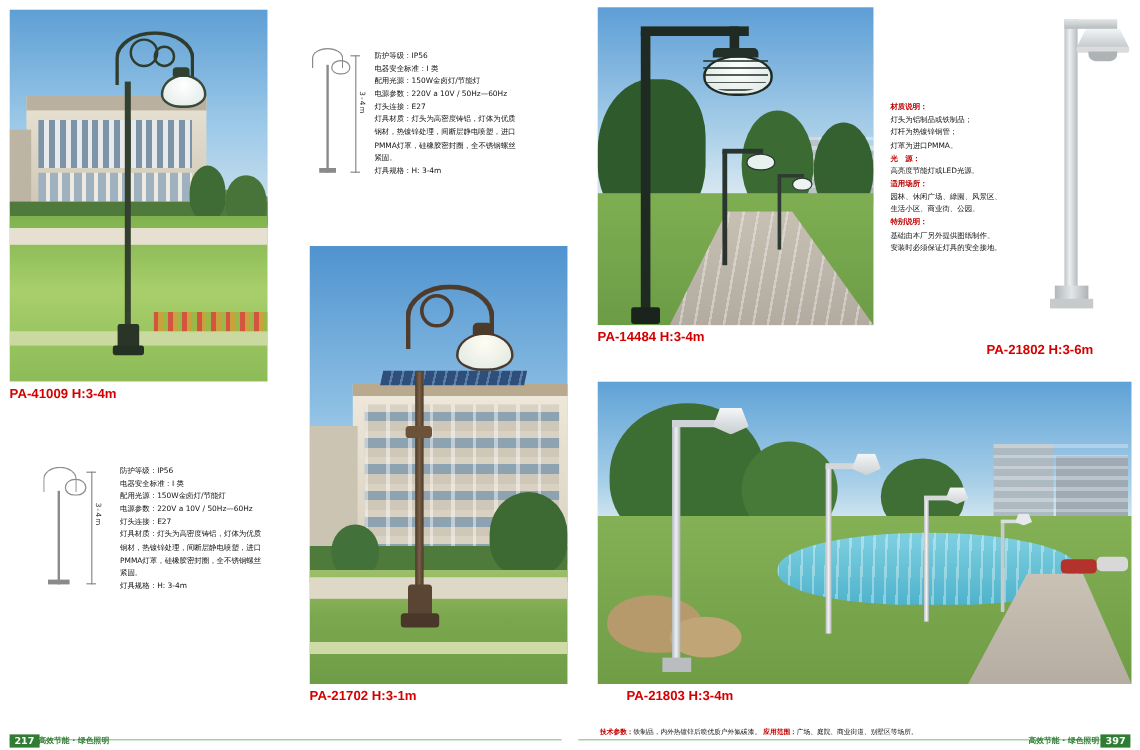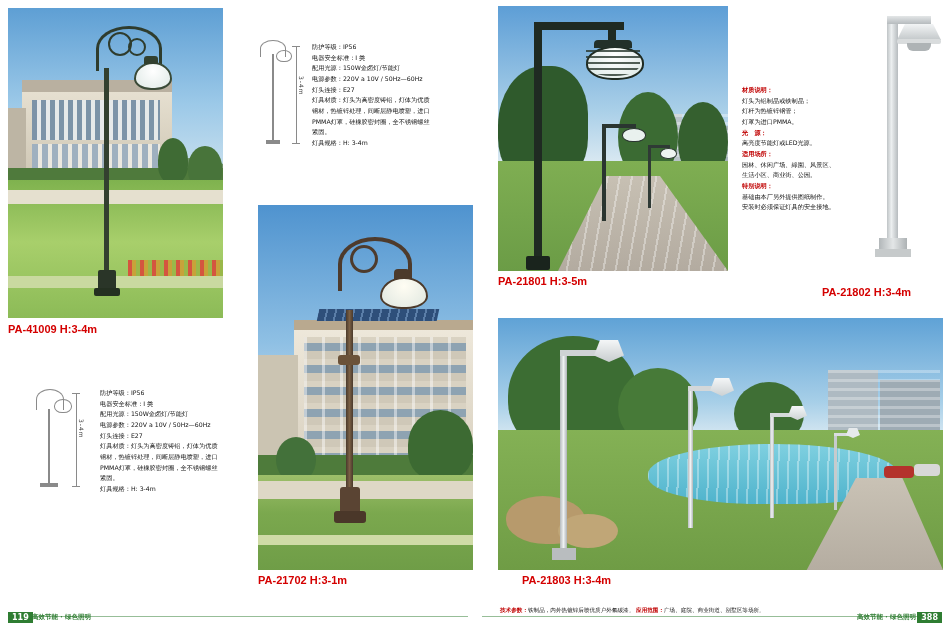--- a/index.html
+++ b/index.html
@@ -200,21 +200,21 @@
     <div class="abs" style="left:88px;top:44px;width:54px;height:26px;background:repeating-linear-gradient(180deg,rgba(40,55,45,.8) 0 1.5px,rgba(0,0,0,0) 1.5px 6px);border-radius:0 0 45% 45%;"></div>
     <div class="abs" style="left:96px;top:34px;width:38px;height:8px;background:#23302a;border-radius:4px 4px 0 0;"></div>
 
     <div class="pole" style="left:104px;top:120px;width:4px;height:95px;background:#2a3530;"></div>
     <div class="abs" style="left:104px;top:118px;width:34px;height:4px;background:#2a3530;"></div>
     <div class="abs" style="left:124px;top:122px;width:22px;height:12px;border-radius:50% 50% 45% 45%;background:#e9f1ee;border:1.5px solid #2a3530;"></div>
     <div class="pole" style="left:150px;top:140px;width:3px;height:62px;background:#2f3a35;"></div>
     <div class="abs" style="left:150px;top:139px;width:22px;height:3px;background:#2f3a35;"></div>
     <div class="abs" style="left:162px;top:142px;width:15px;height:9px;border-radius:50% 50% 45% 45%;background:#eef4f1;border:1px solid #2f3a35;"></div>
   </div>
-  <div class="abs code" style="left:498px;top:275px;">PA-21801 H:3-5m</div>
+  <div class="abs code" style="left:498px;top:275px;">PA-14484 H:3-4m</div>
 
   <div class="abs spec" style="left:742px;top:85px;width:142px;">
     <div class="red">材质说明：</div>
     <div>灯头为铝制品或铁制品；</div>
     <div>灯杆为热镀锌钢管；</div>
     <div>灯罩为进口PMMA。</div>
     <div class="red">光　源：</div>
     <div>高亮度节能灯或LED光源。</div>
     <div class="red">适用场所：</div>
     <div>园林、休闲广场、綠園、风景区、</div>
@@ -229,21 +229,21 @@
     <div class="abs" style="left:42px;top:10px;width:11px;height:225px;background:linear-gradient(90deg,#bfc4c6,#eceff0 40%,#b6bbbe);"></div>
     <div class="abs" style="left:34px;top:232px;width:28px;height:12px;background:linear-gradient(90deg,#b2b7b9,#e3e6e7,#adb2b4);"></div>
     <div class="abs" style="left:30px;top:243px;width:36px;height:8px;background:#c6cacb;"></div>
 
     <div class="abs" style="left:42px;top:10px;width:44px;height:8px;background:linear-gradient(180deg,#e3e6e7,#b6bbbe);"></div>
 
     <div class="abs" style="left:52px;top:18px;width:44px;height:16px;background:linear-gradient(180deg,#f2f4f5,#c3c8ca);clip-path:polygon(18% 0,82% 0,100% 100%,0% 100%);"></div>
     <div class="abs" style="left:52px;top:33px;width:44px;height:5px;background:#d9dcdd;border-radius:2px;"></div>
     <div class="abs" style="left:62px;top:37px;width:24px;height:8px;background:#aeb3b5;border-radius:0 0 6px 6px;"></div>
   </div>
-  <div class="abs code" style="left:822px;top:286px;">PA-21802 H:3-4m</div>
+  <div class="abs code" style="left:822px;top:286px;">PA-21802 H:3-6m</div>
 
   <div class="photo" style="left:498px;top:318px;width:445px;height:252px;">
     <div class="sky" style="height:120px;background:linear-gradient(#5fa2d6,#a7cfe8 70%,#d9e9f2);"></div>
 
     <div class="abs" style="left:330px;top:52px;width:50px;height:60px;background:#aebac2;"></div>
     <div class="abs" style="left:382px;top:62px;width:60px;height:50px;background:#9eabb4;"></div>
     <div class="abs" style="left:330px;top:52px;width:112px;height:60px;background:repeating-linear-gradient(180deg,rgba(255,255,255,.3) 0 3px,rgba(0,0,0,0) 3px 9px);"></div>
 
     <div class="abs" style="left:10px;top:18px;width:130px;height:120px;background:#3c6d33;border-radius:50% 50% 45% 45%;"></div>
     <div class="abs" style="left:120px;top:50px;width:80px;height:80px;background:#477a38;border-radius:50%;"></div>
@@ -282,19 +282,19 @@
   <div class="abs code" style="left:498px;top:574px;padding-left:24px;">PA-21803 H:3-4m</div>
 
   <div class="bottomstrip">
     <span class="rd">技术参数：</span><span>铁制品，内外热镀锌后喷优质户外氟碳漆。</span>
     <span class="rd">应用范围：</span><span>广场、庭院、商业街道、别墅区等场所。</span>
   </div>
 
   <div class="footline" style="left:8px;bottom:8px;width:460px;"></div>
   <div class="footline" style="right:8px;bottom:8px;width:460px;"></div>
 
-  <div class="pgnum" style="left:8px;">119</div>
+  <div class="pgnum" style="left:8px;">217</div>
   <div class="foottext" style="left:32px;">高效节能 · 绿色照明</div>
 
-  <div class="pgnum" style="right:8px;">388</div>
+  <div class="pgnum" style="right:8px;">397</div>
   <div class="foottext" style="right:34px;">高效节能 · 绿色照明</div>
 
 </div>
 
 </body></html>

